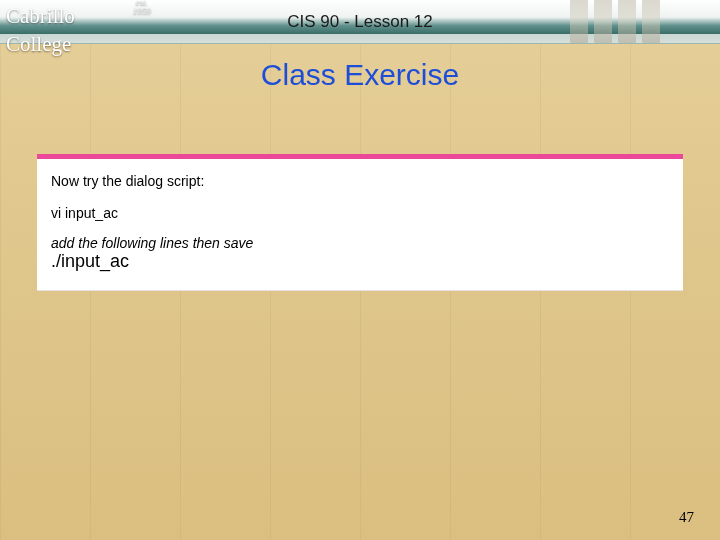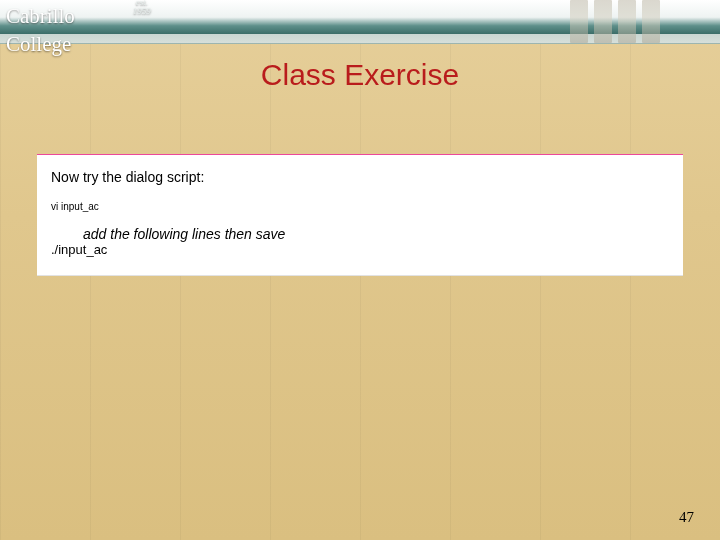--- a/index.html
+++ b/index.html
@@ -61,79 +61,79 @@
   .header-pillars span {
     flex: 1;
     background: linear-gradient(180deg, #b8b2a0 0%, #d8d3c2 50%, #a9a290 100%);
     border-radius: 1px;
   }
   .title {
     text-align: center;
     margin-top: 14px;
     font-family: Arial, Helvetica, sans-serif;
     font-size: 30px;
-    color: #b91c1c;
+    color: #1d4ed8;
     font-weight: 400;
   }
   .content-box {
     position: absolute;
     left: 37px;
     top: 154px;
     width: 646px;
     background: #fff;
-    border-top: 1px solid #ec4899;
+    border-top: 5px solid #ec4899;
     border-bottom: 1px solid #e2e2e2;
     padding: 14px 14px 18px 14px;
     color: #000;
   }
   .intro {
     font-size: 14px;
     margin-bottom: 16px;
   }
   .cmd {
-    font-size: 10px;
+    font-size: 14px;
     margin-bottom: 14px;
   }
   .instr {
     font-style: italic;
     font-size: 14px;
-    margin-left: 32px;
   }
   .code {
     font-family: "Courier New", monospace;
     font-size: 14px;
     white-space: pre;
     margin-left: 32px;
     line-height: 1.35;
     margin-bottom: 16px;
   }
   .cmd2 {
     font-size: 14px;
     margin-bottom: 16px;
   }
   .cmd3 {
-    font-size: 13px;
+    font-size: 18px;
   }
   .page-num {
     position: absolute;
     right: 26px;
     bottom: 14px;
     font-family: Liberation Serif, serif;
     font-size: 15px;
     color: #000;
   }
 </style>
 </head>
 <body>
 
 <div class="header-strip">
   <div class="header-logo">
     <span>Cabrillo College</span>
     <span class="est">est. 1959</span>
   </div>
+  <div class="header-label">CIS 90 - Lesson 12</div>
   <div class="header-pillars">
     <span></span>
       <span></span>
       <span></span>
       <span></span>
   </div>
 </div>
 
 <h1 class="title">Class Exercise</h1>
 

